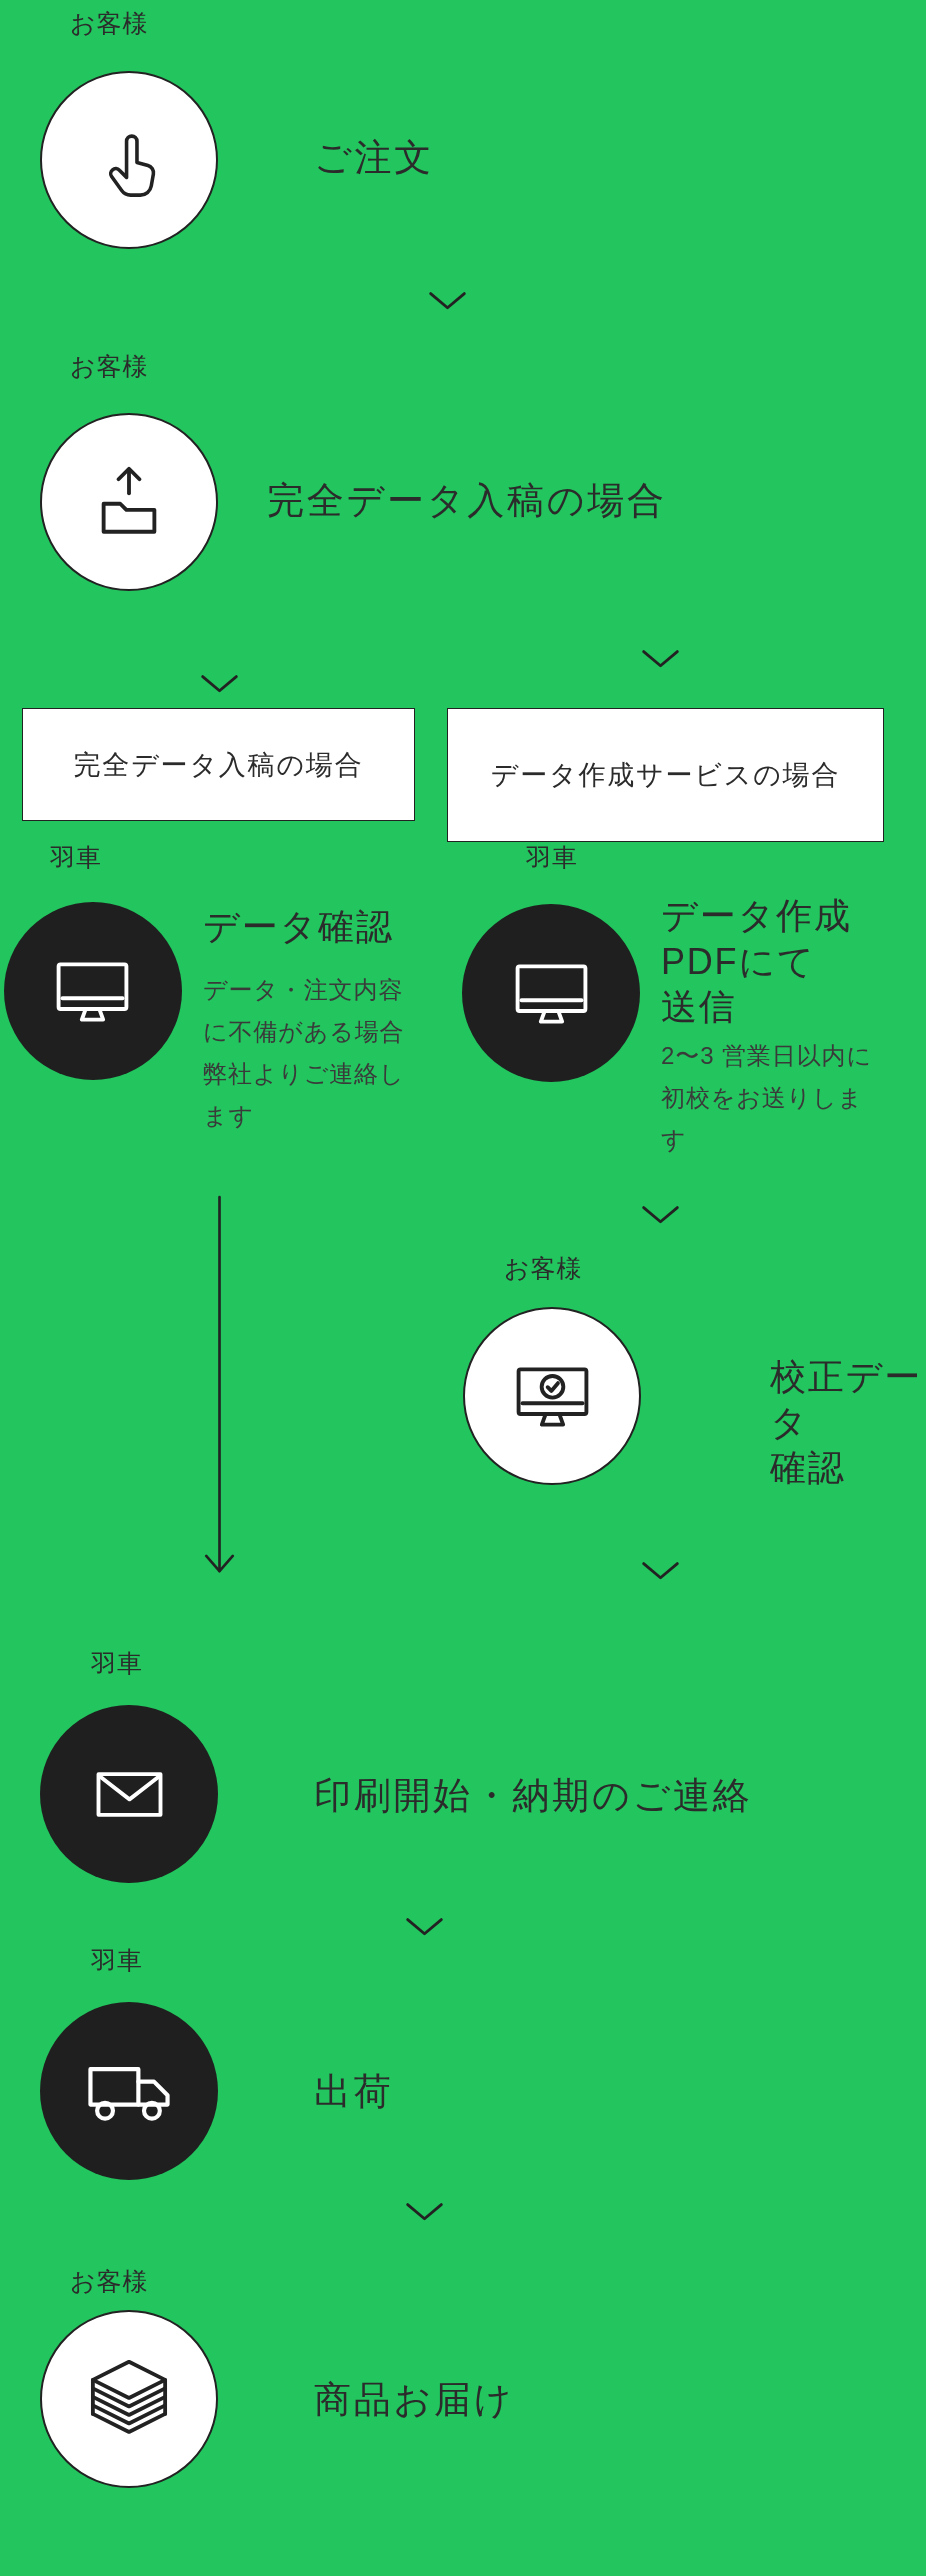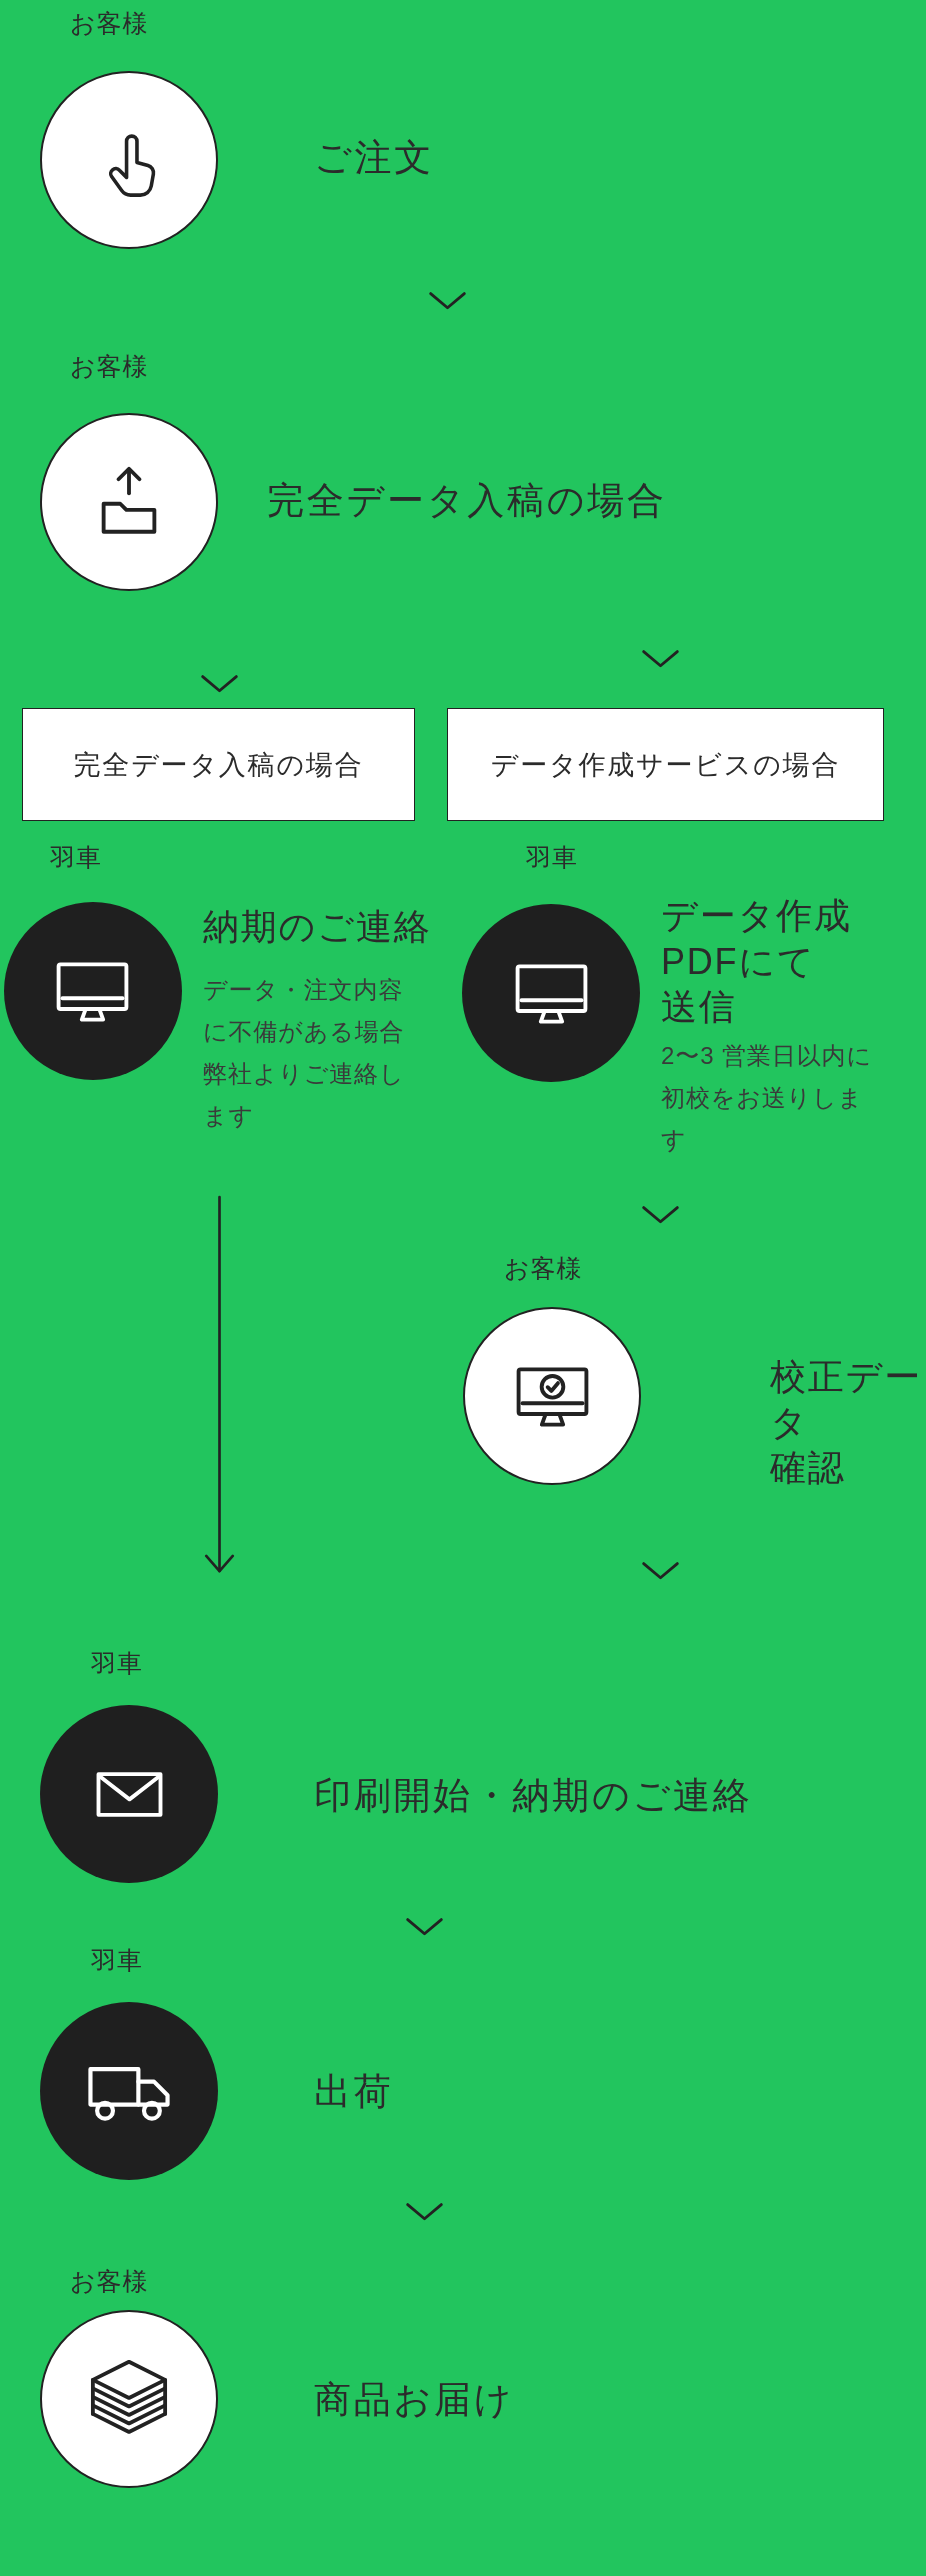--- a/index.html
+++ b/index.html
@@ -101,33 +101,33 @@
       <polyline points="3,4 22,20 41,4"></polyline>
     </svg>
   </div>
   <div class="glyph" style="left:641px; top:648px;">
     <svg width="39" height="21.4" viewBox="0 0 44 24" fill="none" stroke="#222222" stroke-width="3.2" stroke-linecap="round" stroke-linejoin="round">
       <polyline points="3,4 22,20 41,4"></polyline>
     </svg>
   </div>
 
   <div class="box" style="left:22px; top:708px; width:393px; height:113px;">完全データ入稿の場合</div>
-  <div class="box" style="left:447px; top:708px; width:437px; height:113px;">データ作成サービスの場合</div>
+  <div class="box" style="left:447px; top:708px; width:437px; height:134px;">データ作成サービスの場合</div>
 
   <div class="actor" style="left:50px; top:841px;">羽車</div>
   <div class="circle dark" style="left:3.6px; top:902px;">
     <span class="icon-wrap">
       <svg width="93" height="93" viewBox="0 0 48 48" fill="none" stroke="#ffffff" stroke-width="2" stroke-linejoin="round" stroke-linecap="round">
         <rect x="6.5" y="10" width="35" height="23" rx="1"></rect>
         <path d="M8.5 27.5 h31"></path>
         <path d="M20.5 33 L18.5 38.5 h11 L27.5 33"></path>
       </svg>
     </span>
   </div>
-  <div class="title sm" style="left:203px; top:904px;">納期のご連絡</div>
+  <div class="title sm" style="left:203px; top:904px;">データ確認</div>
   <div class="desc" style="left:203px; top:969px; width:214px;">データ・注文内容に不備がある場合弊社よりご連絡します</div>
 
   <div class="actor" style="left:526px; top:841px;">羽車</div>
   <div class="circle dark" style="left:462px; top:904px;">
     <span class="icon-wrap">
       <svg width="93" height="93" viewBox="0 0 48 48" fill="none" stroke="#ffffff" stroke-width="2" stroke-linejoin="round" stroke-linecap="round">
         <rect x="6.5" y="10" width="35" height="23" rx="1"></rect>
         <path d="M8.5 27.5 h31"></path>
         <path d="M20.5 33 L18.5 38.5 h11 L27.5 33"></path>
       </svg>

